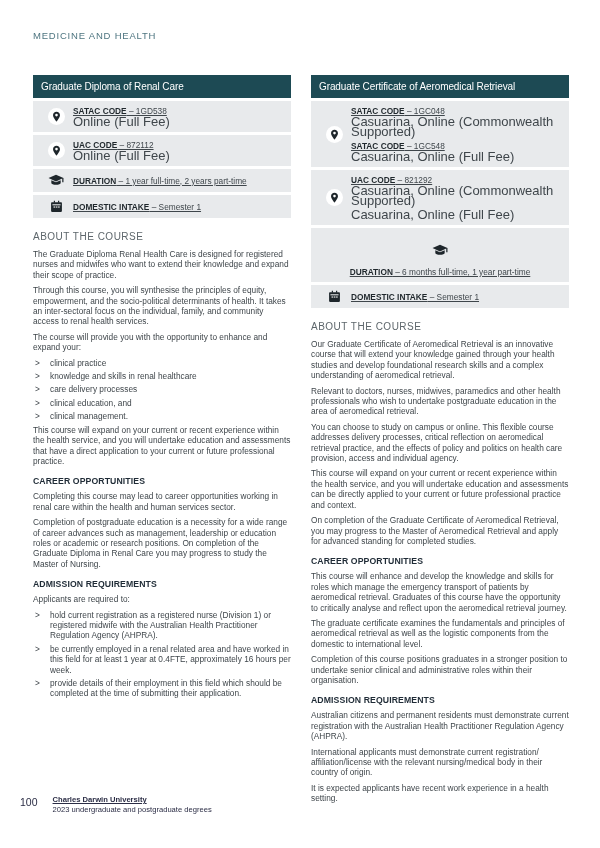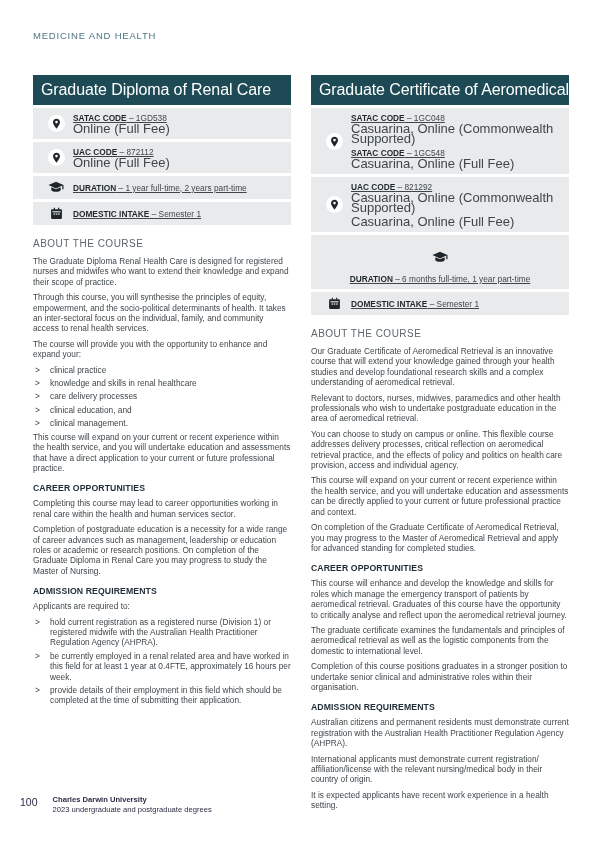--- a/index.html
+++ b/index.html
@@ -4,21 +4,21 @@
 <style>
   html,body{margin:0;padding:0;background:#ffffff;}
   body{width:600px;height:848px;font-family:"Liberation Sans",sans-serif;-webkit-font-smoothing:antialiased;}
   .page{position:relative;width:600px;height:840px;background:#fff;overflow:hidden;}
 
   .category{position:absolute;top:30px;left:33px;font-size:9.5px;letter-spacing:.8px;color:#4e7580;}
 
   .columns{position:absolute;top:75px;left:33px;width:536px;display:flex;gap:20px;}
   .course{flex:0 0 258px;width:258px;}
 
-  .course-title{background:#1d4a54;color:#ffffff;font-size:16px;letter-spacing:-.1px;
+  .course-title{background:#1d4a54;color:#ffffff;font-size:10px;letter-spacing:-.1px;
     padding:6px 7px 6px 8px;white-space:nowrap;overflow:hidden;}
 
   .info-box{margin-bottom:12px;}
   .info-row{background:#e8eaec;display:flex;align-items:center;margin-top:3px;padding:5px 6px;}
   .icon-cell{flex:0 0 34px;display:flex;justify-content:center;align-items:center;}
   .info-text{flex:1;min-width:0;}
   .info-entry + .info-entry{margin-top:4px;}
   .entry-line1{font-size:8.3px;line-height:10px;color:#3f464b;text-decoration:underline;}
   .entry-line1 .lbl{font-weight:bold;color:#1f272c;}
   .entry-detail{font-size:13px;line-height:10px;color:#3f464b;margin-top:1px;}
@@ -26,21 +26,21 @@
   .h-major{font-size:10px;letter-spacing:.5px;color:#5d666b;margin:13px 0 7px;}
   .h-minor{font-size:8.7px;font-weight:bold;color:#1f2b36;margin:10px 0 5px;letter-spacing:.1px;}
   .para{font-size:8.3px;line-height:10.4px;color:#3f464b;margin:0 0 5px;}
   .bullet{display:flex;font-size:8.3px;line-height:10.4px;color:#3f464b;margin:0 0 3px;}
   .bullet .marker{flex:0 0 15px;padding-left:2px;}
   .bullet .btxt{flex:1;}
   .bullets{margin-bottom:3px;}
 
   footer{position:absolute;left:20px;bottom:26px;display:flex;align-items:flex-start;gap:15px;}
   .page-num{font-size:10.5px;color:#2b2d45;margin-top:1px;}
-  .footer-org{font-size:7.6px;font-weight:bold;color:#2b2d45;line-height:9.5px;}
+  .footer-org{font-size:7.6px;font-weight:bold;color:#2b2d45;line-height:9.5px;text-decoration:underline;}
   .footer-sub{font-size:7.6px;color:#2b2d45;line-height:9.5px;}
 </style>
 </head>
 <body>
 
 <div class="page">
   <div class="category" style="color: rgb(78, 117, 128);">MEDICINE AND HEALTH</div>
 
   <div class="columns">
     <section class="course">

